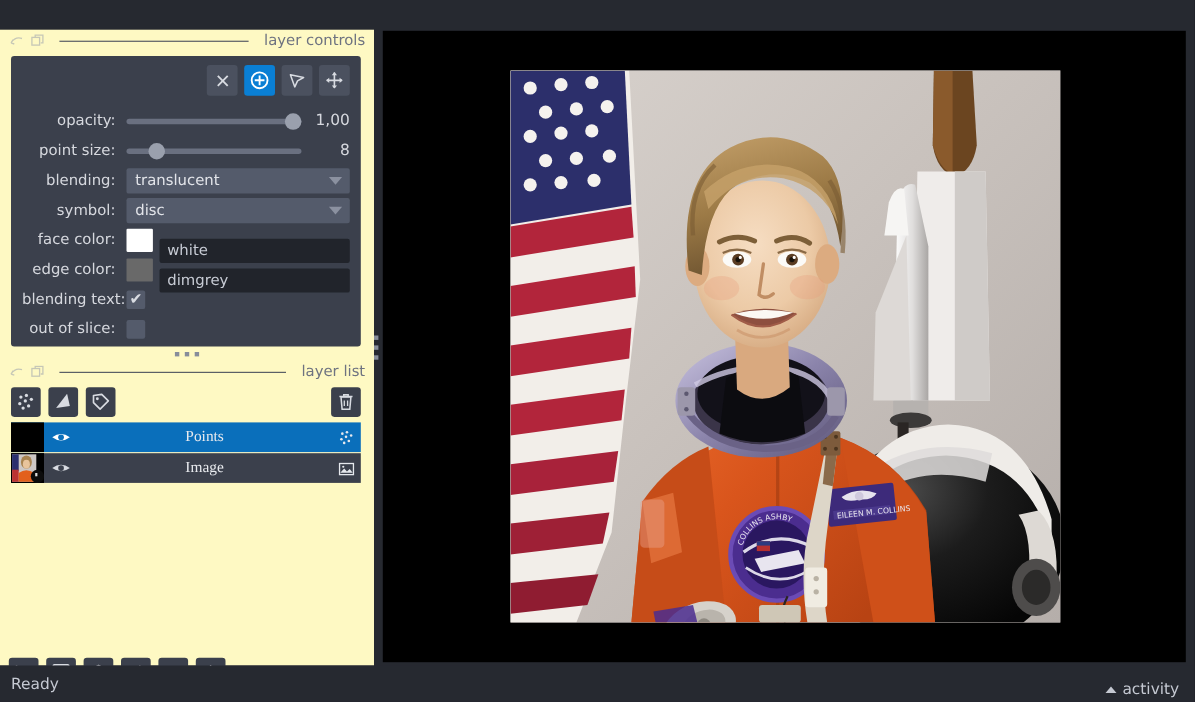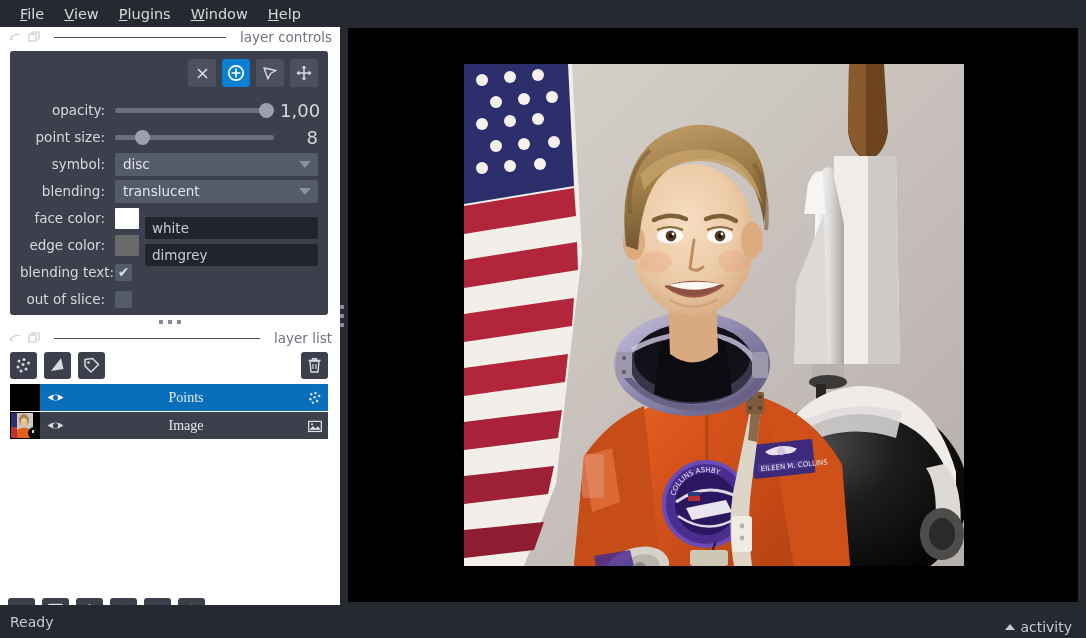--- a/index.html
+++ b/index.html
@@ -31,21 +31,21 @@
     padding: 2px 10px;
     cursor: default;
     white-space: nowrap;
   }
   .menu-item .mn { text-decoration: underline; }
 
   
   #leftcol {
     position: absolute; left: 0; top: 27px;
     width: 340px; height: 578px;
-    background: #ffffff;
+    background: #fef9c3;
   }
 
   
   .dock-title {
     display: flex; align-items: center;
     height: 20px;
     padding: 0 8px 0 8px;
     gap: 6px;
   }
   .dock-title .dicon {
@@ -121,21 +121,21 @@
     position: absolute;
     width: 15px; height: 15px;
     border-radius: 50%;
     background: #9aa0ad;
     cursor: pointer;
   }
   .slider-val {
     width: 44px;
     text-align: right;
     color: #d6d8de;
-    font-size: 18px;
+    font-size: 14px;
     padding-left: 6px;
   }
 
   
   .combo {
     flex: 1;
     height: 23px;
     background: #545b6b;
     border-radius: 2px;
     display: flex; align-items: center;
@@ -325,27 +325,20 @@
     border-left: 5px solid transparent;
     border-right: 5px solid transparent;
     border-bottom: 6px solid #c5c9d2;
   }
 </style>
 </head>
 <body>
 
 <div id="app">
 
-  <div id="menubar">
-    <div class="menu-item"><span class="mn">F</span><span>ile</span></div>
-    <div class="menu-item"><span class="mn">V</span><span>iew</span></div>
-    <div class="menu-item"><span class="mn">P</span><span>lugins</span></div>
-    <div class="menu-item"><span class="mn">W</span><span>indow</span></div>
-    <div class="menu-item"><span class="mn">H</span><span>elp</span></div>
-  </div>
 
   <div id="leftcol">
 
     <div class="dock-title">
       <span class="dicon">
         <svg width="12" height="12" viewBox="0 0 12 12">
             <path d="M1 8 Q5 2 11 4 M1 8 L3 5 M1 8 L4 9" stroke="#9aa0ad" stroke-width="1.2" fill="none"></path>
           </svg>
       </span>
       <span class="dicon">
@@ -401,34 +394,34 @@
         <div class="ctl-field">
           <div class="slider">
             <div class="track"></div>
             <div class="handle" id="pointsize-handle" style="left: calc(14% - 2.1px);"></div>
           </div>
           <div class="slider-val">8</div>
         </div>
       </div>
 
       <div class="ctl-row">
+        <div class="ctl-label">blending:</div>
+        <div class="ctl-field">
+          <div class="combo">
+            <span>translucent</span>
+            <span class="arr"></span>
+          </div>
+        </div>
+      </div>
+
+      <div class="ctl-row">
         <div class="ctl-label">symbol:</div>
         <div class="ctl-field">
           <div class="combo">
             <span>disc</span>
-            <span class="arr"></span>
-          </div>
-        </div>
-      </div>
-
-      <div class="ctl-row">
-        <div class="ctl-label">blending:</div>
-        <div class="ctl-field">
-          <div class="combo">
-            <span>translucent</span>
             <span class="arr"></span>
           </div>
         </div>
       </div>
 
       <div class="ctl-row">
         <div class="ctl-label">face color:</div>
         <div class="ctl-field">
           <div class="swatch" id="face-swatch" style="background: rgb(255, 255, 255);"></div>
           <div class="coltext">white</div>

